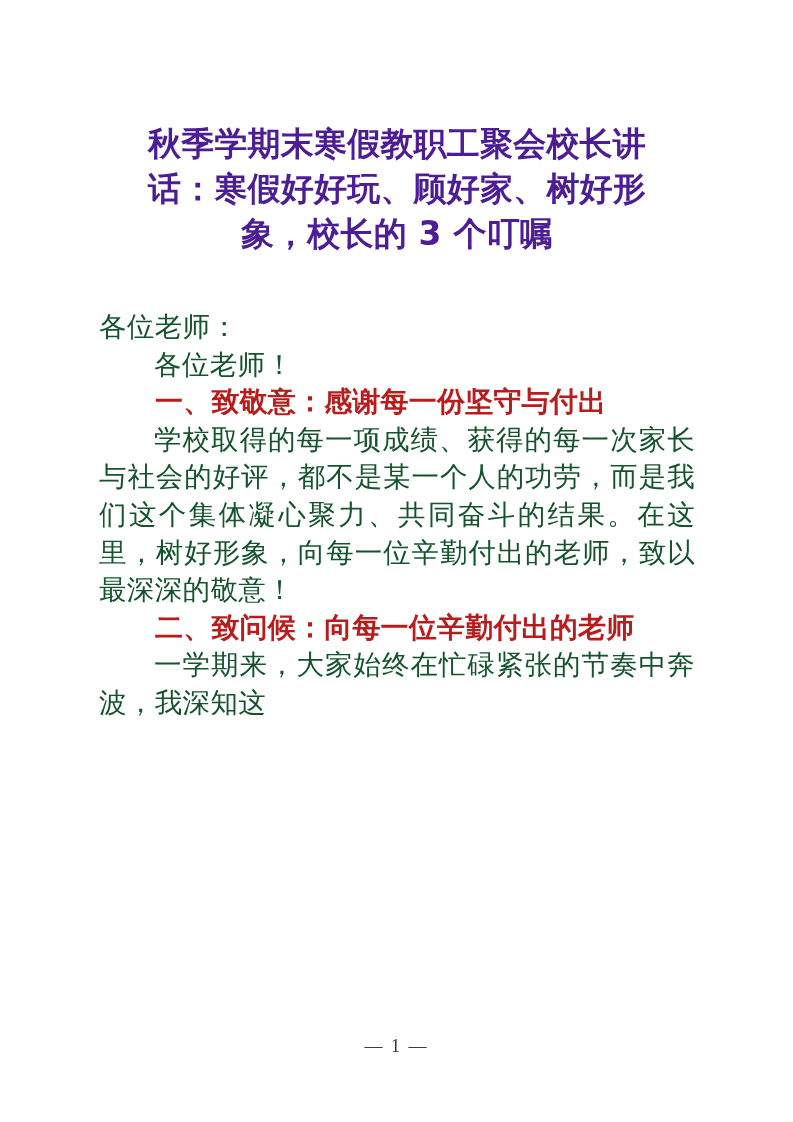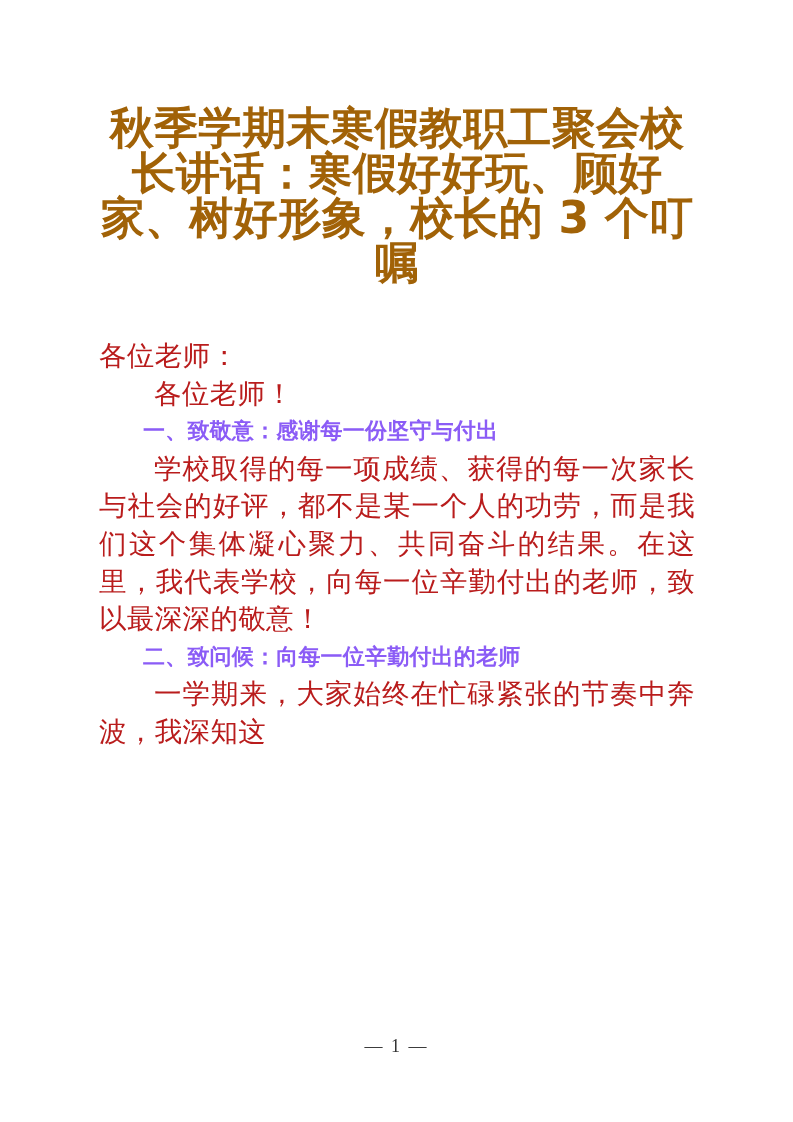--- a/index.html
+++ b/index.html
@@ -28,66 +28,66 @@
   
   .content {
     position: absolute;
     left: 99px;
     top: 0;
     width: 596px;
   }
 
   
   .doc-title {
-    margin: 0;
+    margin: 16px;
     padding: 0;
     padding-top: 105px;
     font-family: "DejaVu Sans", "Liberation Sans", sans-serif;
     font-weight: 700;
-    font-size: 44px;
+    font-size: 33px;
     line-height: 45px;
     text-align: center;
     letter-spacing: 0.2px;
-    color: #a16207;
+    color: #4c1d95;
     word-break: break-all;
   }
 
   
   .para {
     margin: 0;
     padding: 0;
     font-family: Liberation Sans, sans-serif;
     font-size: 27.5px;
     line-height: 37.6px;
     text-align: justify;
     text-justify: inter-ideograph;
     letter-spacing: 0.35px;
-    color: #b91c1c;
+    color: #14532d;
     word-break: break-all;
   }
 
   .para.salutation {
     text-indent: 0;
   }
 
   .para.indent {
     text-indent: 2em;
   }
 
   
   .heading {
     margin: 0;
     padding: 0;
     font-family: "DejaVu Sans", "Liberation Sans", sans-serif;
     font-weight: 700;
-    font-size: 22px;
+    font-size: 28px;
     line-height: 37.6px;
     text-indent: 2em;
     letter-spacing: 0.2px;
-    color: #8b5cf6;
+    color: #b91c1c;
     word-break: break-all;
   }
 
   
   .body-start {
     margin-top: 52px;
   }
 
   
   .page-footer {
@@ -115,21 +115,21 @@
     <div class="body-start">
 
       <p class="para salutation">各位老师：</p>
 
       <p class="para indent">各位老师！</p>
 
 
       <p class="heading">一、致敬意：感谢每一份坚守与付出</p>
 
 
-      <p class="para indent">学校取得的每一项成绩、获得的每一次家长与社会的好评，都不是某一个人的功劳，而是我们这个集体凝心聚力、共同奋斗的结果。在这里，我代表学校，向每一位辛勤付出的老师，致以最深深的敬意！</p>
+      <p class="para indent">学校取得的每一项成绩、获得的每一次家长与社会的好评，都不是某一个人的功劳，而是我们这个集体凝心聚力、共同奋斗的结果。在这里，树好形象，向每一位辛勤付出的老师，致以最深深的敬意！</p>
 
       <p class="heading">二、致问候：向每一位辛勤付出的老师</p>
 
       <p class="para indent">一学期来，大家始终在忙碌紧张的节奏中奔波，我深知这</p>
 
     </div>
   </div>
 
   <div class="page-footer">— 1 —</div>
 

